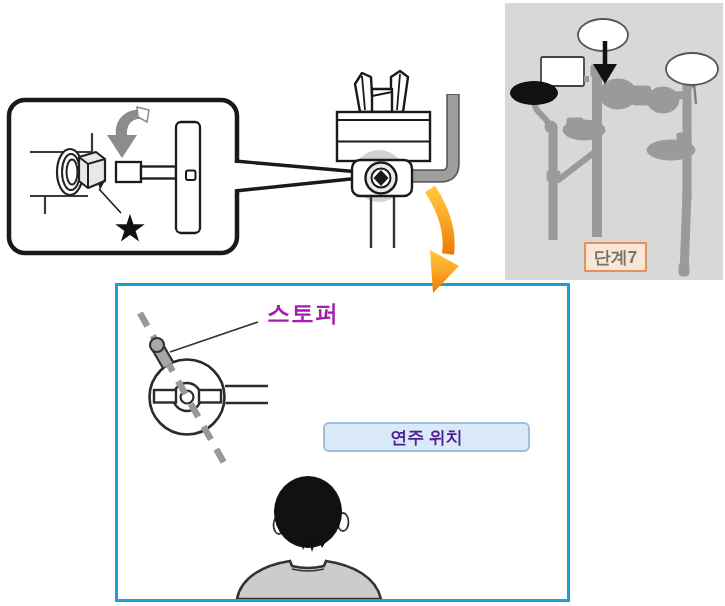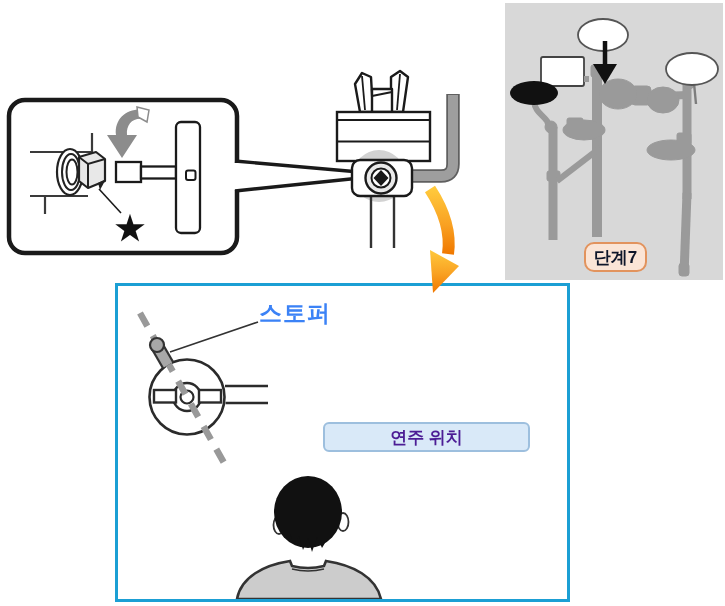--- a/index.html
+++ b/index.html
@@ -7,29 +7,29 @@
            font-family:"Liberation Sans",sans-serif; overflow:hidden; }
 
   .top-assembly { position:absolute; left:0; top:0; z-index:5; pointer-events:none; }
 
   .step-panel { position:absolute; left:505px; top:3px; width:218px; height:277px;
                 background:var(--panel_bg,#D8D8D8); z-index:1; }
   .step-panel svg { position:absolute; left:0; top:0; }
   .step-badge { position:absolute; left:79px; top:239px; width:59px; height:26px;
                 background:var(--step_badge_bg,#FBE5D6);
                 border:2px solid var(--step_badge_border,#E2935D);
-                border-radius:10px; font-weight:bold; font-size:17px; color:#0f172a;
+                border-radius:1px; font-weight:bold; font-size:17px; color:#737373;
                 display:flex; align-items:center; justify-content:center; }
 
   .detail-box { position:absolute; left:115px; top:283px; width:449px; height:313px;
                 border:3px solid var(--detail_border,#1B9FD4); background:#fff;
                 z-index:2; overflow:hidden; }
   .detail-box svg { position:absolute; left:0; top:0; }
-  .stopper-label { position:absolute; left:141px; top:12px; font-size:23px;
-                   font-weight:bold; color:#3b82f6; letter-spacing:1px; }
+  .stopper-label { position:absolute; left:149px; top:12px; font-size:23px;
+                   font-weight:bold; color:#a21caf; letter-spacing:1px; }
   .position-badge { position:absolute; left:205px; top:136px; width:203px; height:26px;
                     background:var(--position_badge_bg,#D9E9F8);
                     border:2px solid var(--position_badge_border,#9DBFDE);
                     border-radius:6px; font-weight:bold; font-size:17px; color:#4c1d95;
                     display:flex; align-items:center; justify-content:center; }
 </style>
 </head>
 <body>
 
 <div class="stage">

